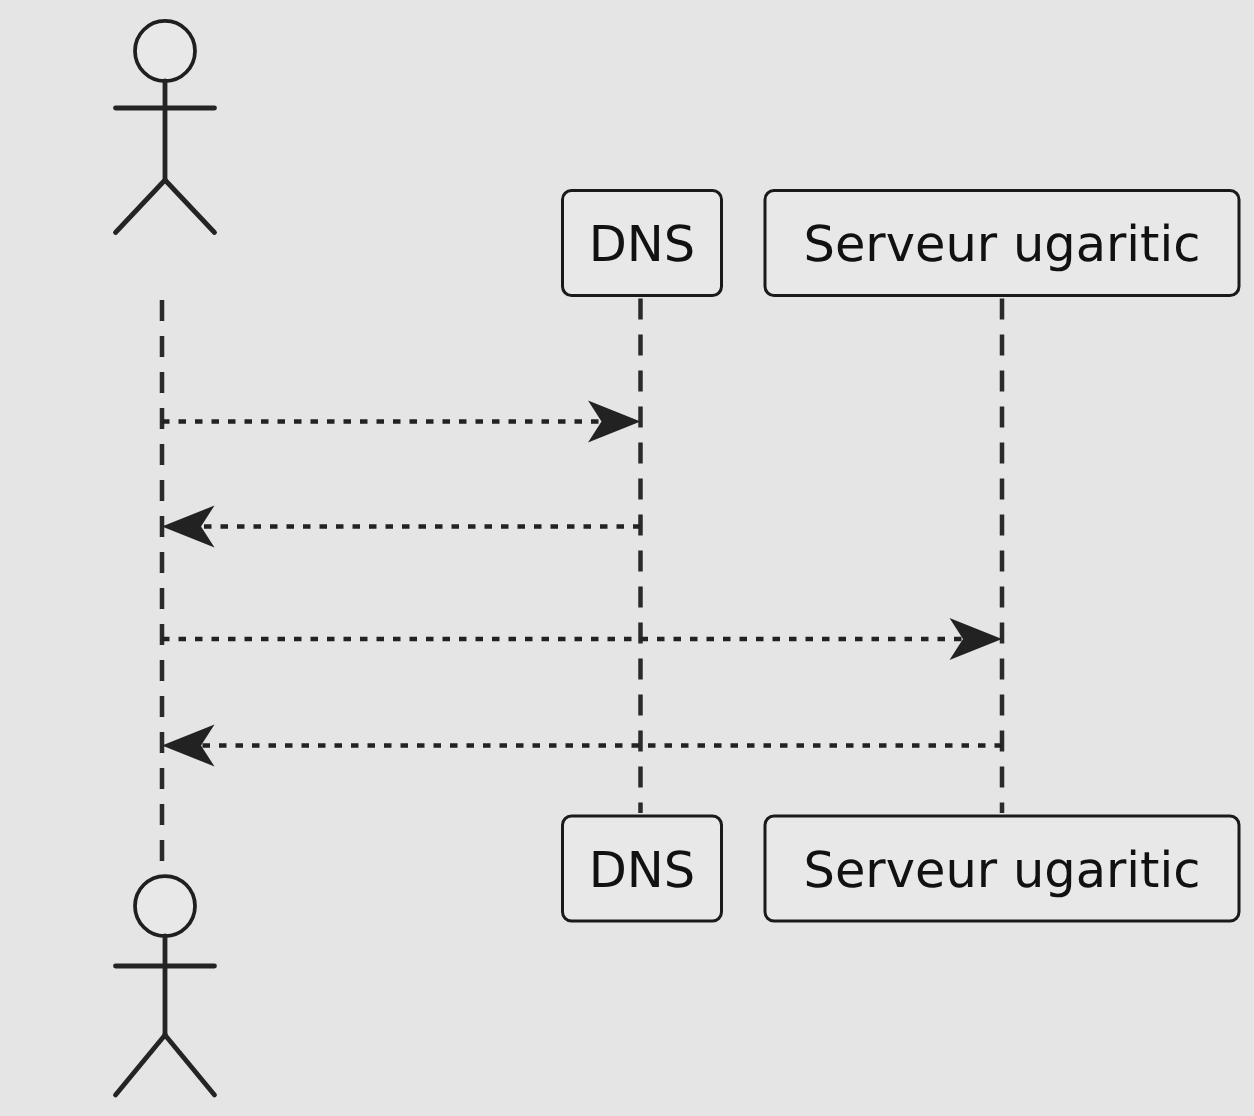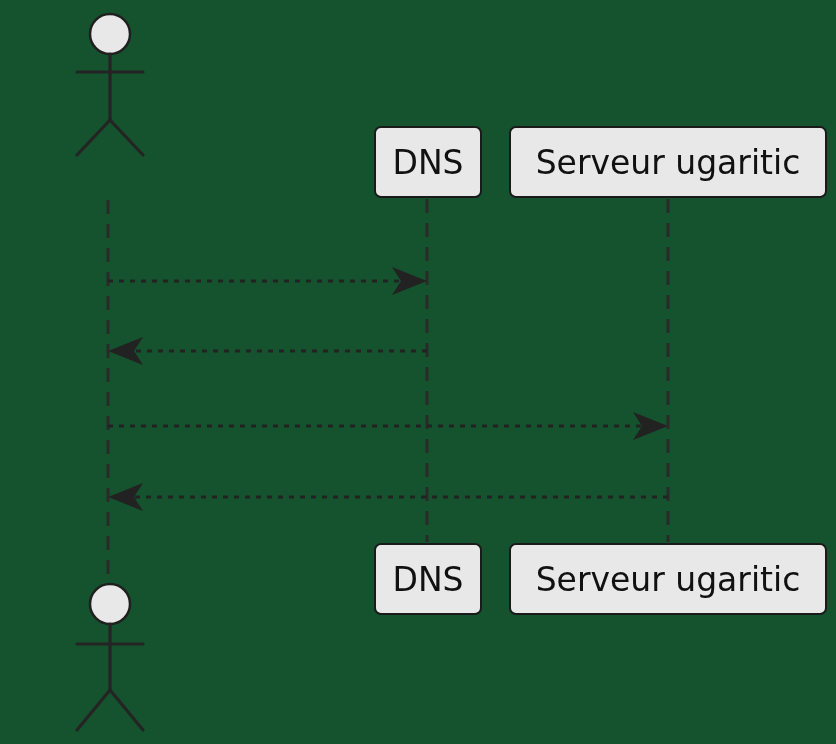--- a/index.html
+++ b/index.html
@@ -4,21 +4,21 @@
 <style>
   html, body {
     margin: 0;
     padding: 0;
     background: #000000;
   }
   .stage {
     position: relative;
     width: 836px;
     height: 744px;
-    background: #14532d;
+    background: #e5e5e5;
     overflow: hidden;
     font-family: "DejaVu Sans", sans-serif;
   }
   .stage svg {
     position: absolute;
     left: 0;
     top: 0;
   }
   
   .pbox {

